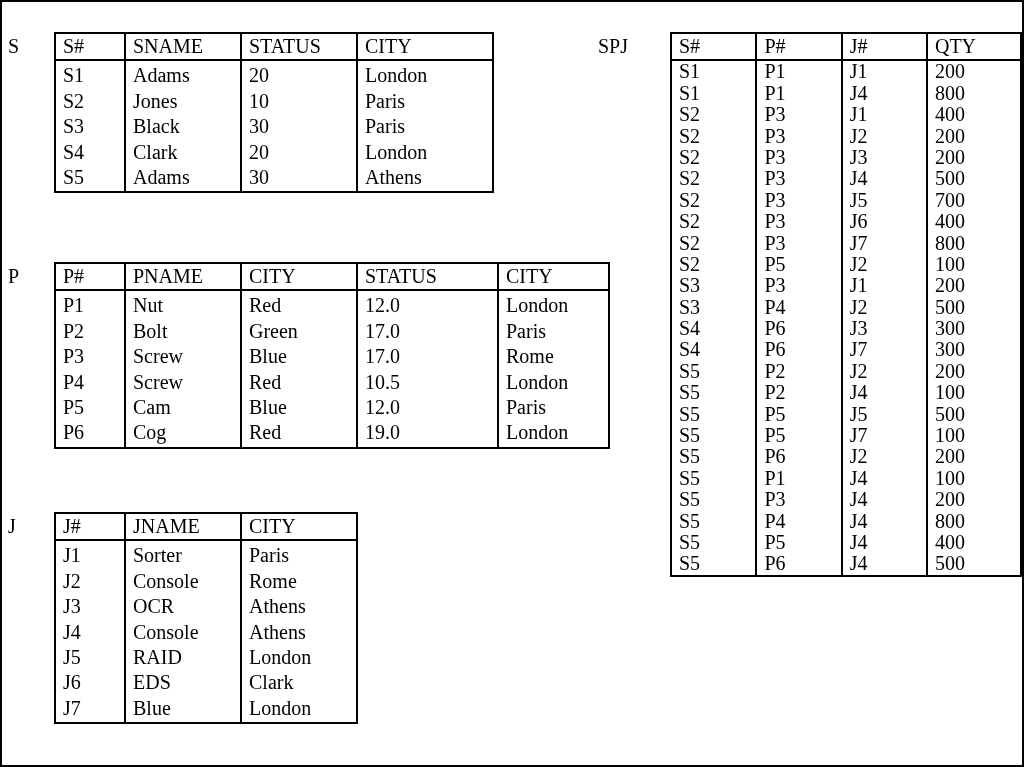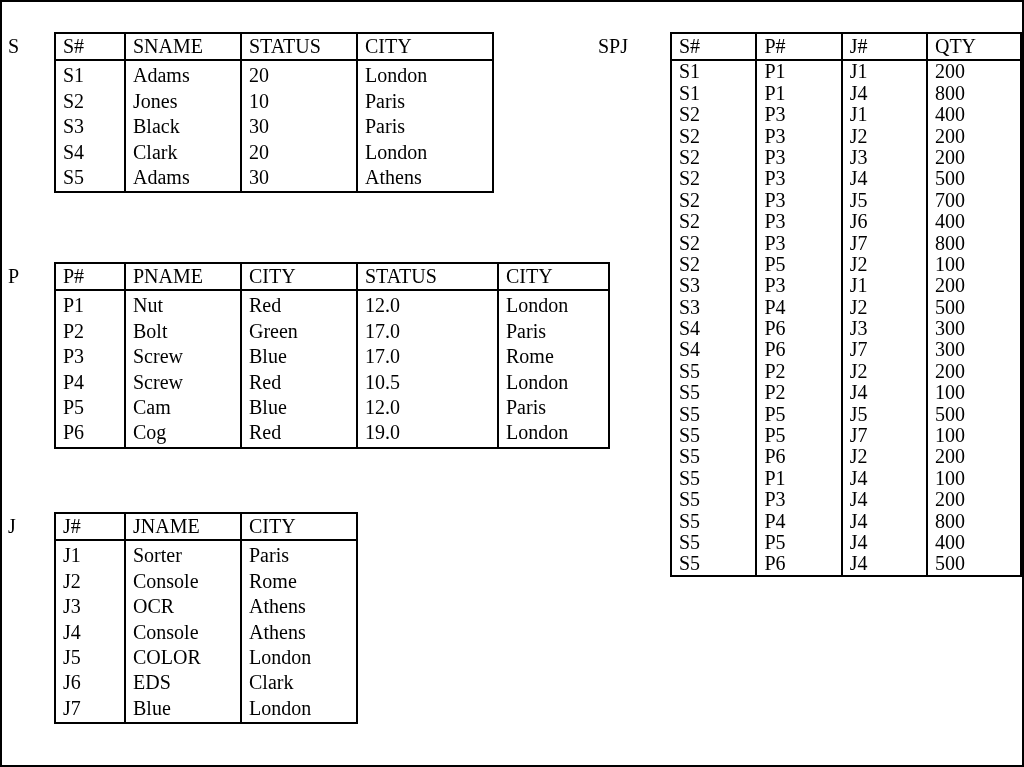--- a/index.html
+++ b/index.html
@@ -234,21 +234,21 @@
             <td>OCR</td>
             <td>Athens</td>
           </tr>
           <tr>
             <td>J4</td>
             <td>Console</td>
             <td>Athens</td>
           </tr>
           <tr>
             <td>J5</td>
-            <td>COLOR</td>
+            <td>RAID</td>
             <td>London</td>
           </tr>
           <tr>
             <td>J6</td>
             <td>EDS</td>
             <td>Clark</td>
           </tr>
           <tr>
             <td>J7</td>
             <td>Blue</td>

